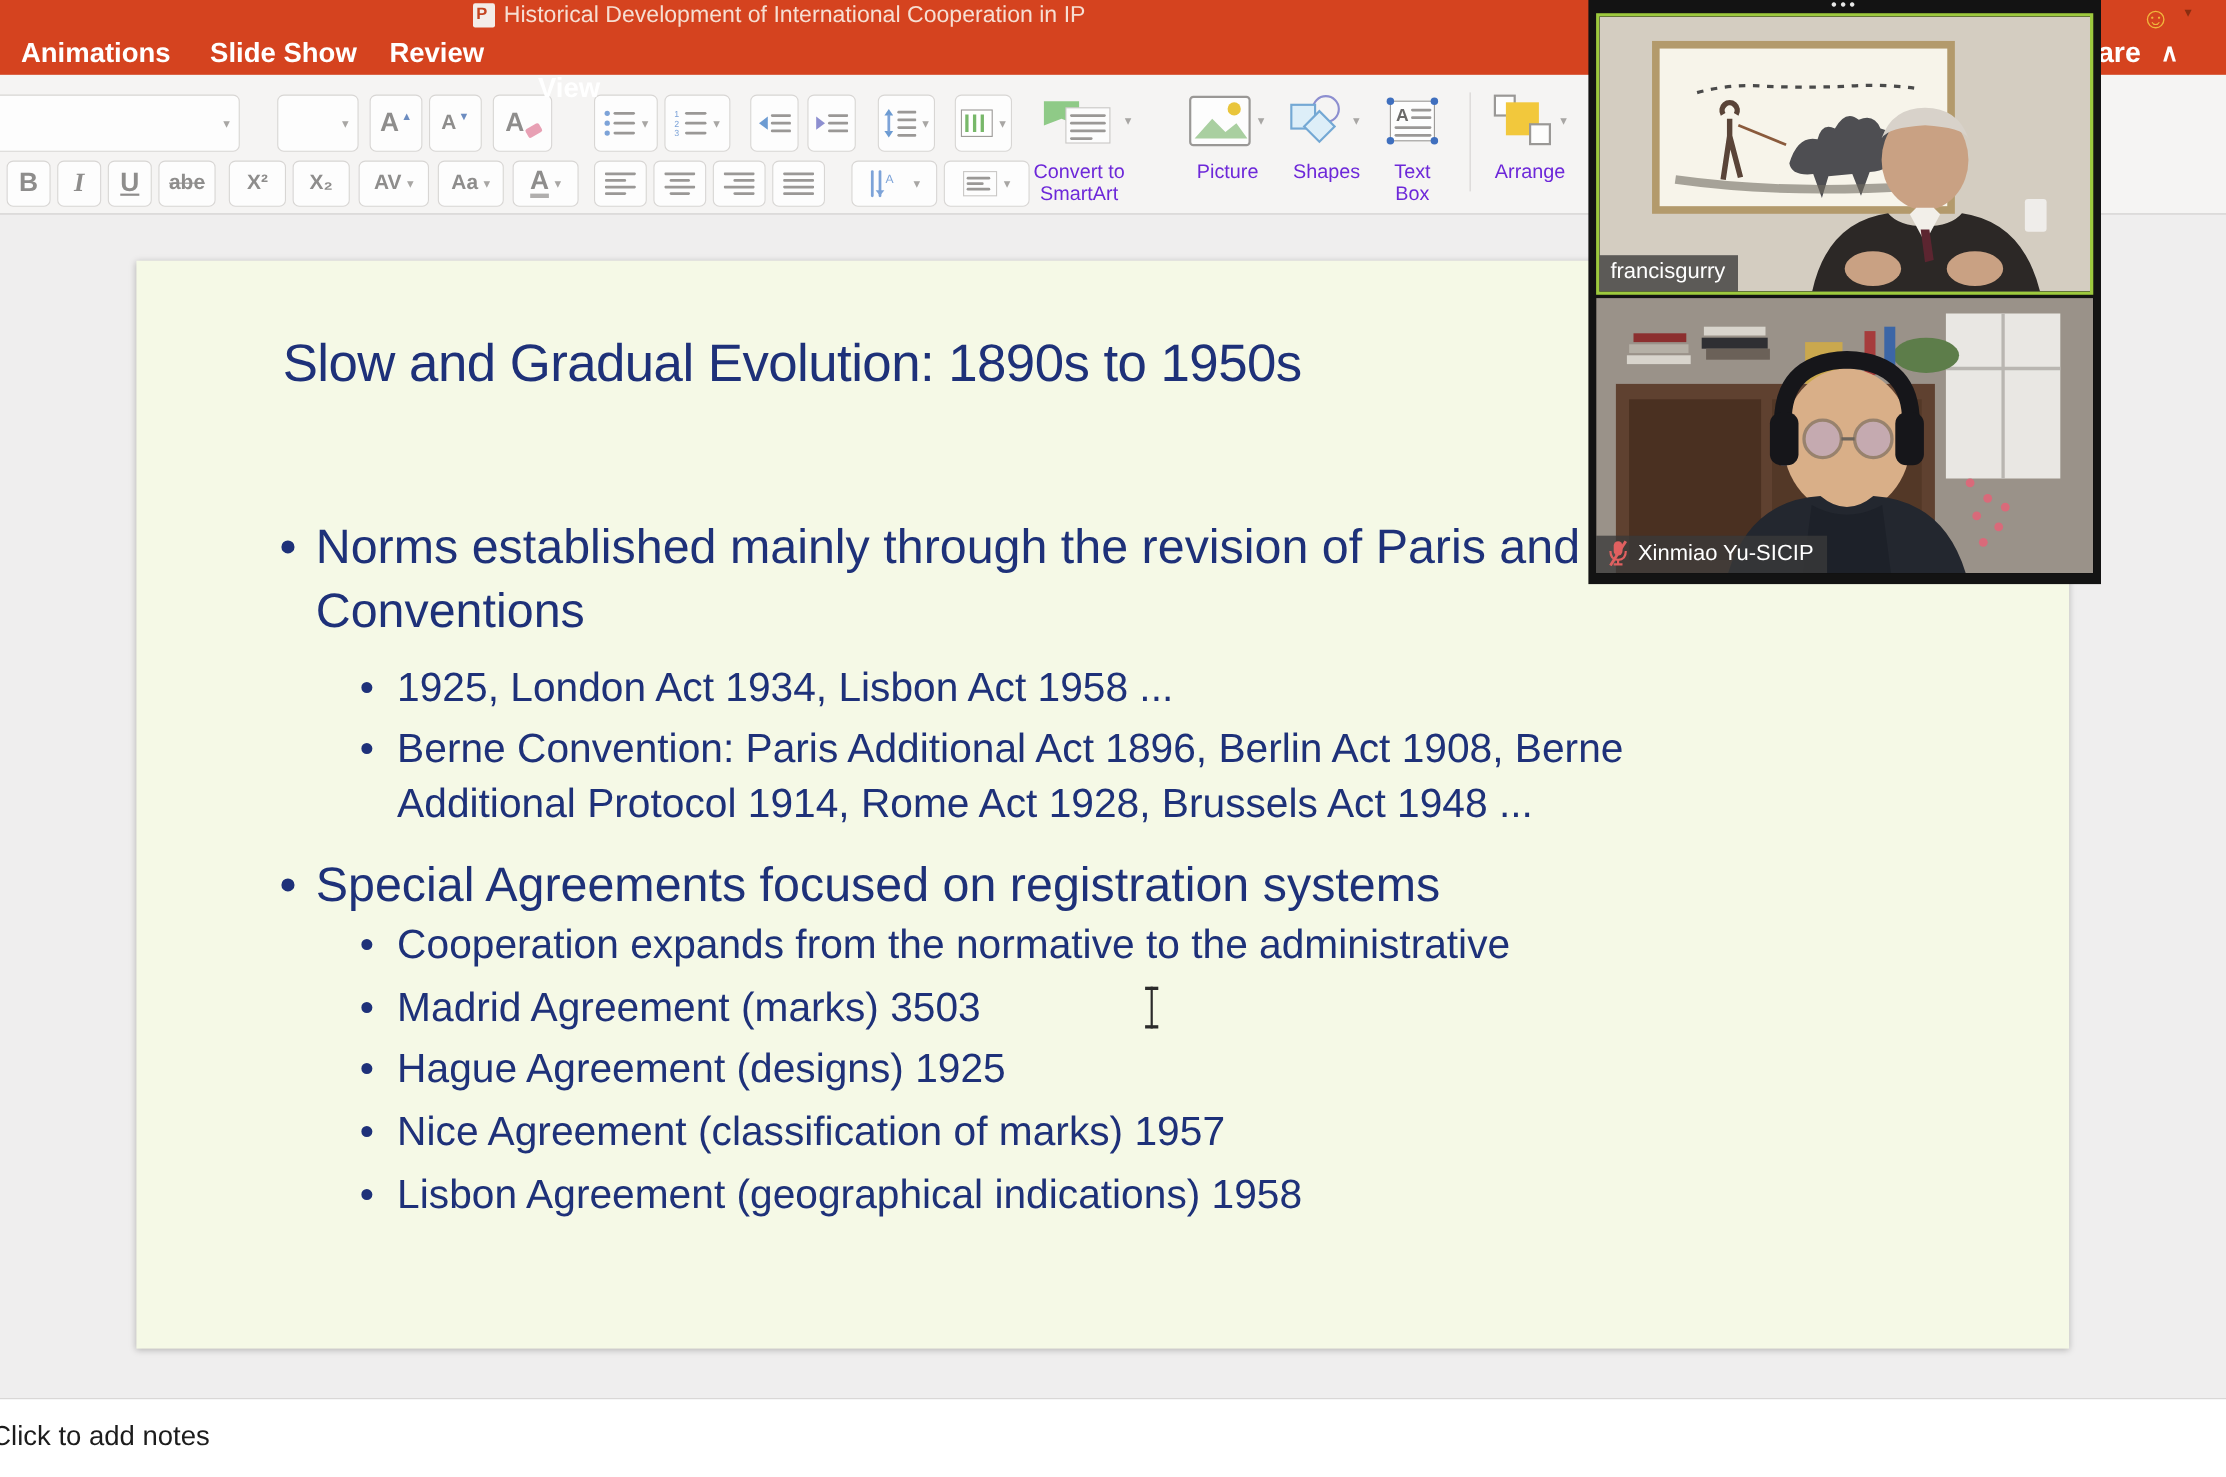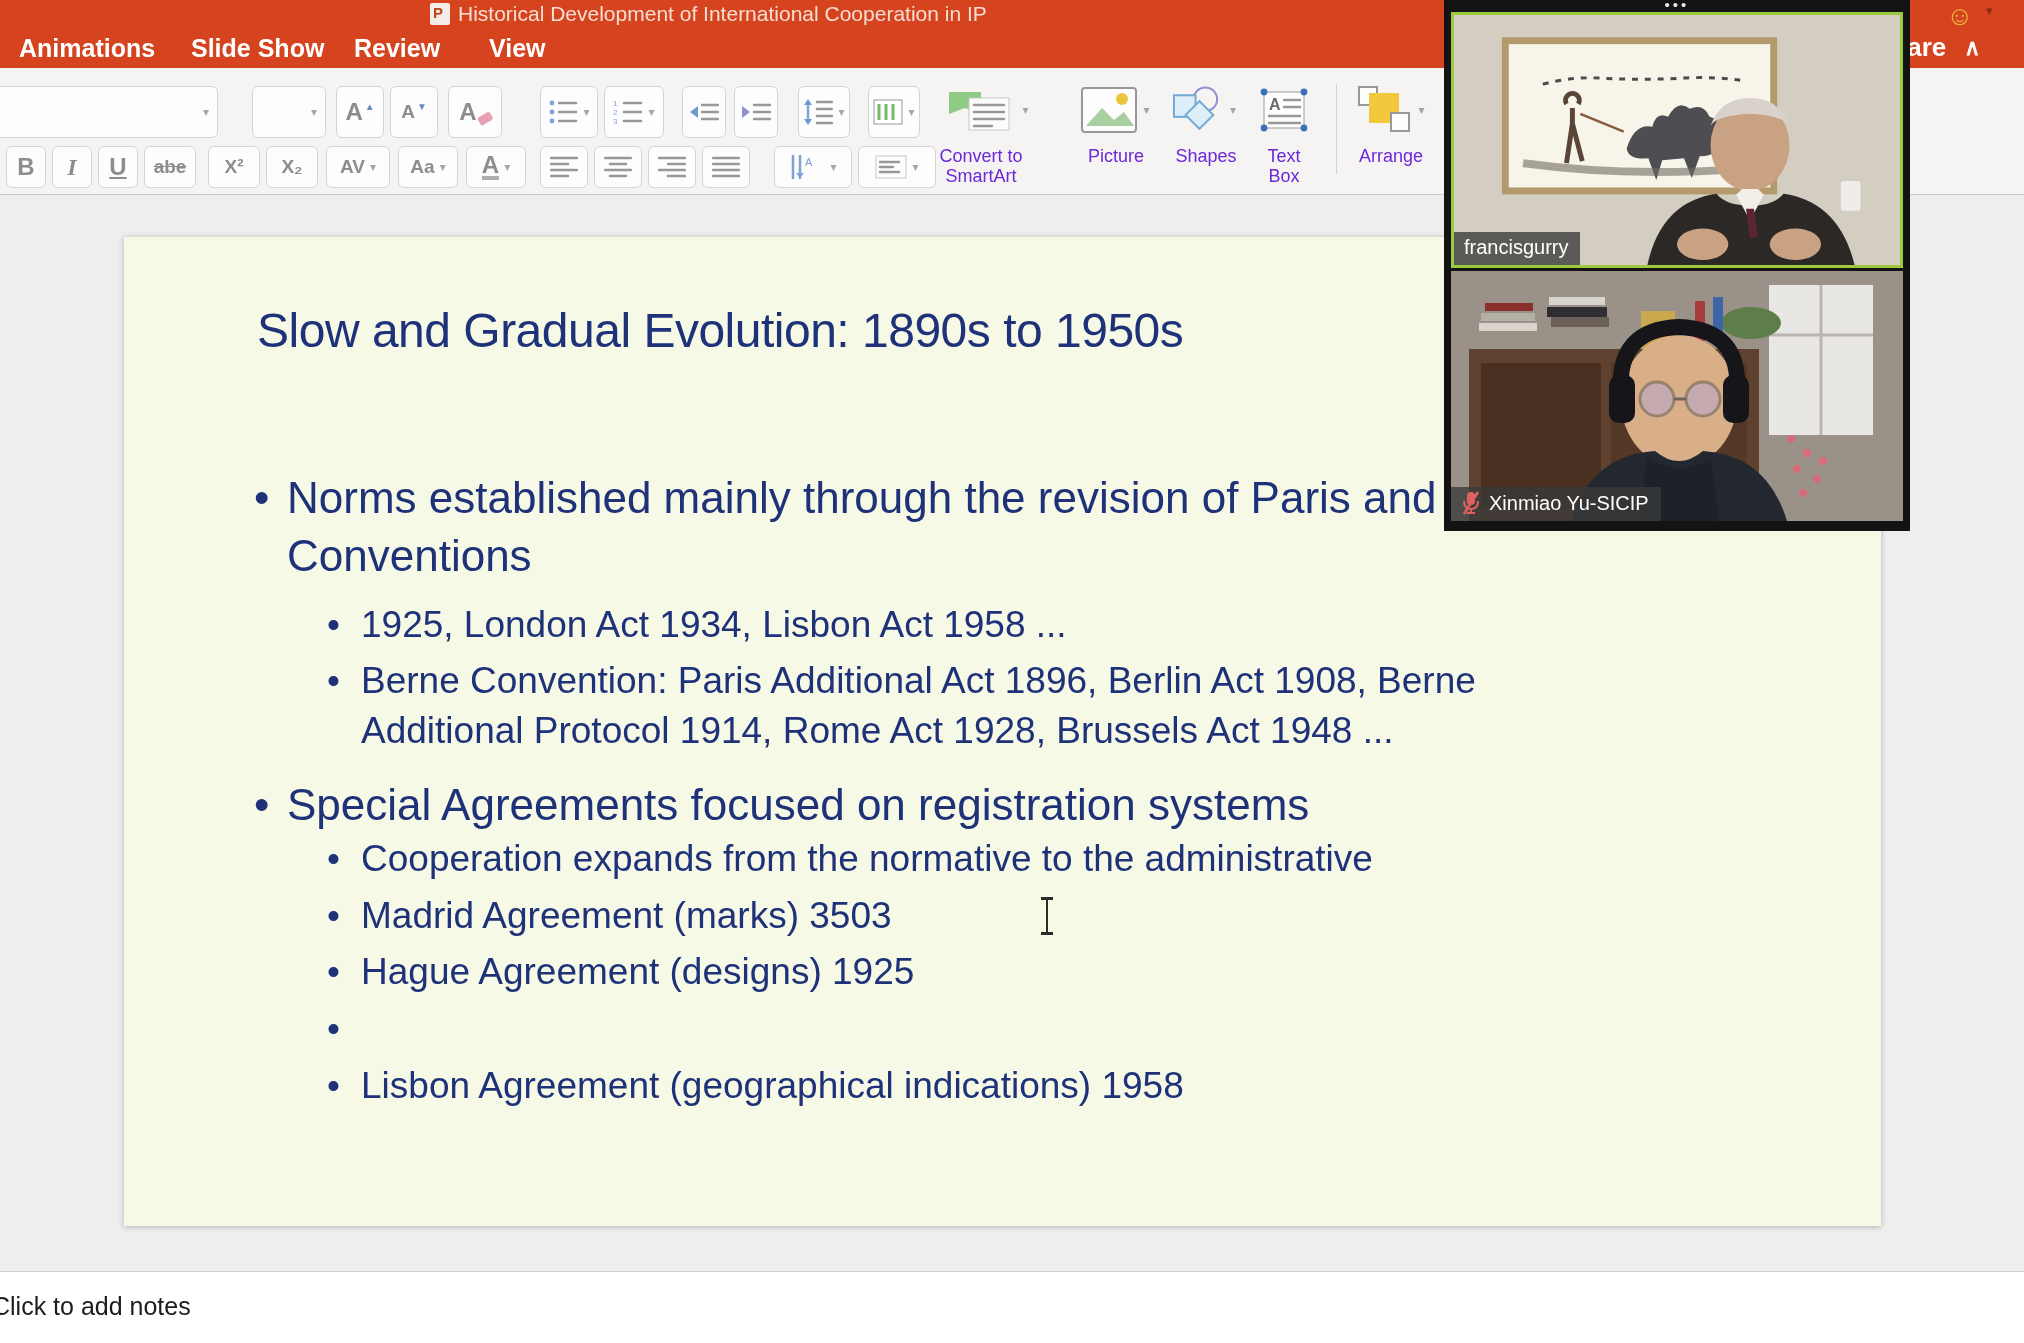--- a/index.html
+++ b/index.html
@@ -8,21 +8,21 @@
   .screen { position:relative; width:2024px; height:1343px; }
 
   
   .ribbon { position:absolute; left:0; top:0; width:2024px; height:68px; background:#d5431f; z-index:3; }
   .win-title { position:absolute; left:430px; top:2px; display:flex; align-items:center; gap:8px;
                color:#f6ded2; font-size:21px; }
   .ppt-icon { width:20px; height:22px; background:#f3ece8; border-radius:2px; position:relative; }
   .ppt-icon::before { content:"P"; position:absolute; left:3px; top:1px; font-size:15px; font-weight:bold; color:#c4431f; }
   .tabs { position:absolute; left:0; top:30px; height:38px; display:flex; align-items:center; }
   .tab { color:#ffffff; font-size:25px; font-weight:600; margin-right:0; position:absolute; top:4px; white-space:nowrap; cursor:default; }
-  .tab.t0{left:19px;} .tab.t1{left:191px;} .tab.t2{left:354px;} .tab.t3{left:489px;}
+  .tab.t0{left:19px;} .tab.t1{left:191px;} .tab.t2{left:354px;} .tab.t3{left:489px;margin-top:32px;}
   .smiley { position:absolute; left:1946px; top:1px; font-size:27px; color:#f0b53c; }
   .smiley-caret { position:absolute; left:1986px; top:3px; font-size:13px; color:#8a2d10; }
   .share-btn { position:absolute; left:1874px; top:32px; width:150px; color:#ffffff; font-size:26px; font-weight:600;
                display:flex; align-items:center; gap:18px; }
   .share-caret { font-size:22px; font-weight:700; }
 
   
   .toolbar { position:absolute; left:0; top:68px; width:2024px; height:127px; background:#f5f4f3;
              border-bottom:1px solid #cccaca; z-index:2; }
   .tb { position:absolute; background:#fdfdfd; border:1px solid #d8d6d4; border-radius:6px;
@@ -377,20 +377,23 @@
             </div>
         </li>
         <li class="li2 b6">
           <span class="marker">•</span>
           <div>
               <div>Hague Agreement (designs) 1925</div>
             </div>
         </li>
         <li class="li2 b7">
           <span class="marker">•</span>
+          <div>
+              <div>Nice Agreement (classification of marks) 1957</div>
+            </div>
         </li>
         <li class="li2 b8">
           <span class="marker">•</span>
           <div>
               <div>Lisbon Agreement (geographical indications) 1958</div>
             </div>
         </li>
       </ul>
     </div>
   </div>

